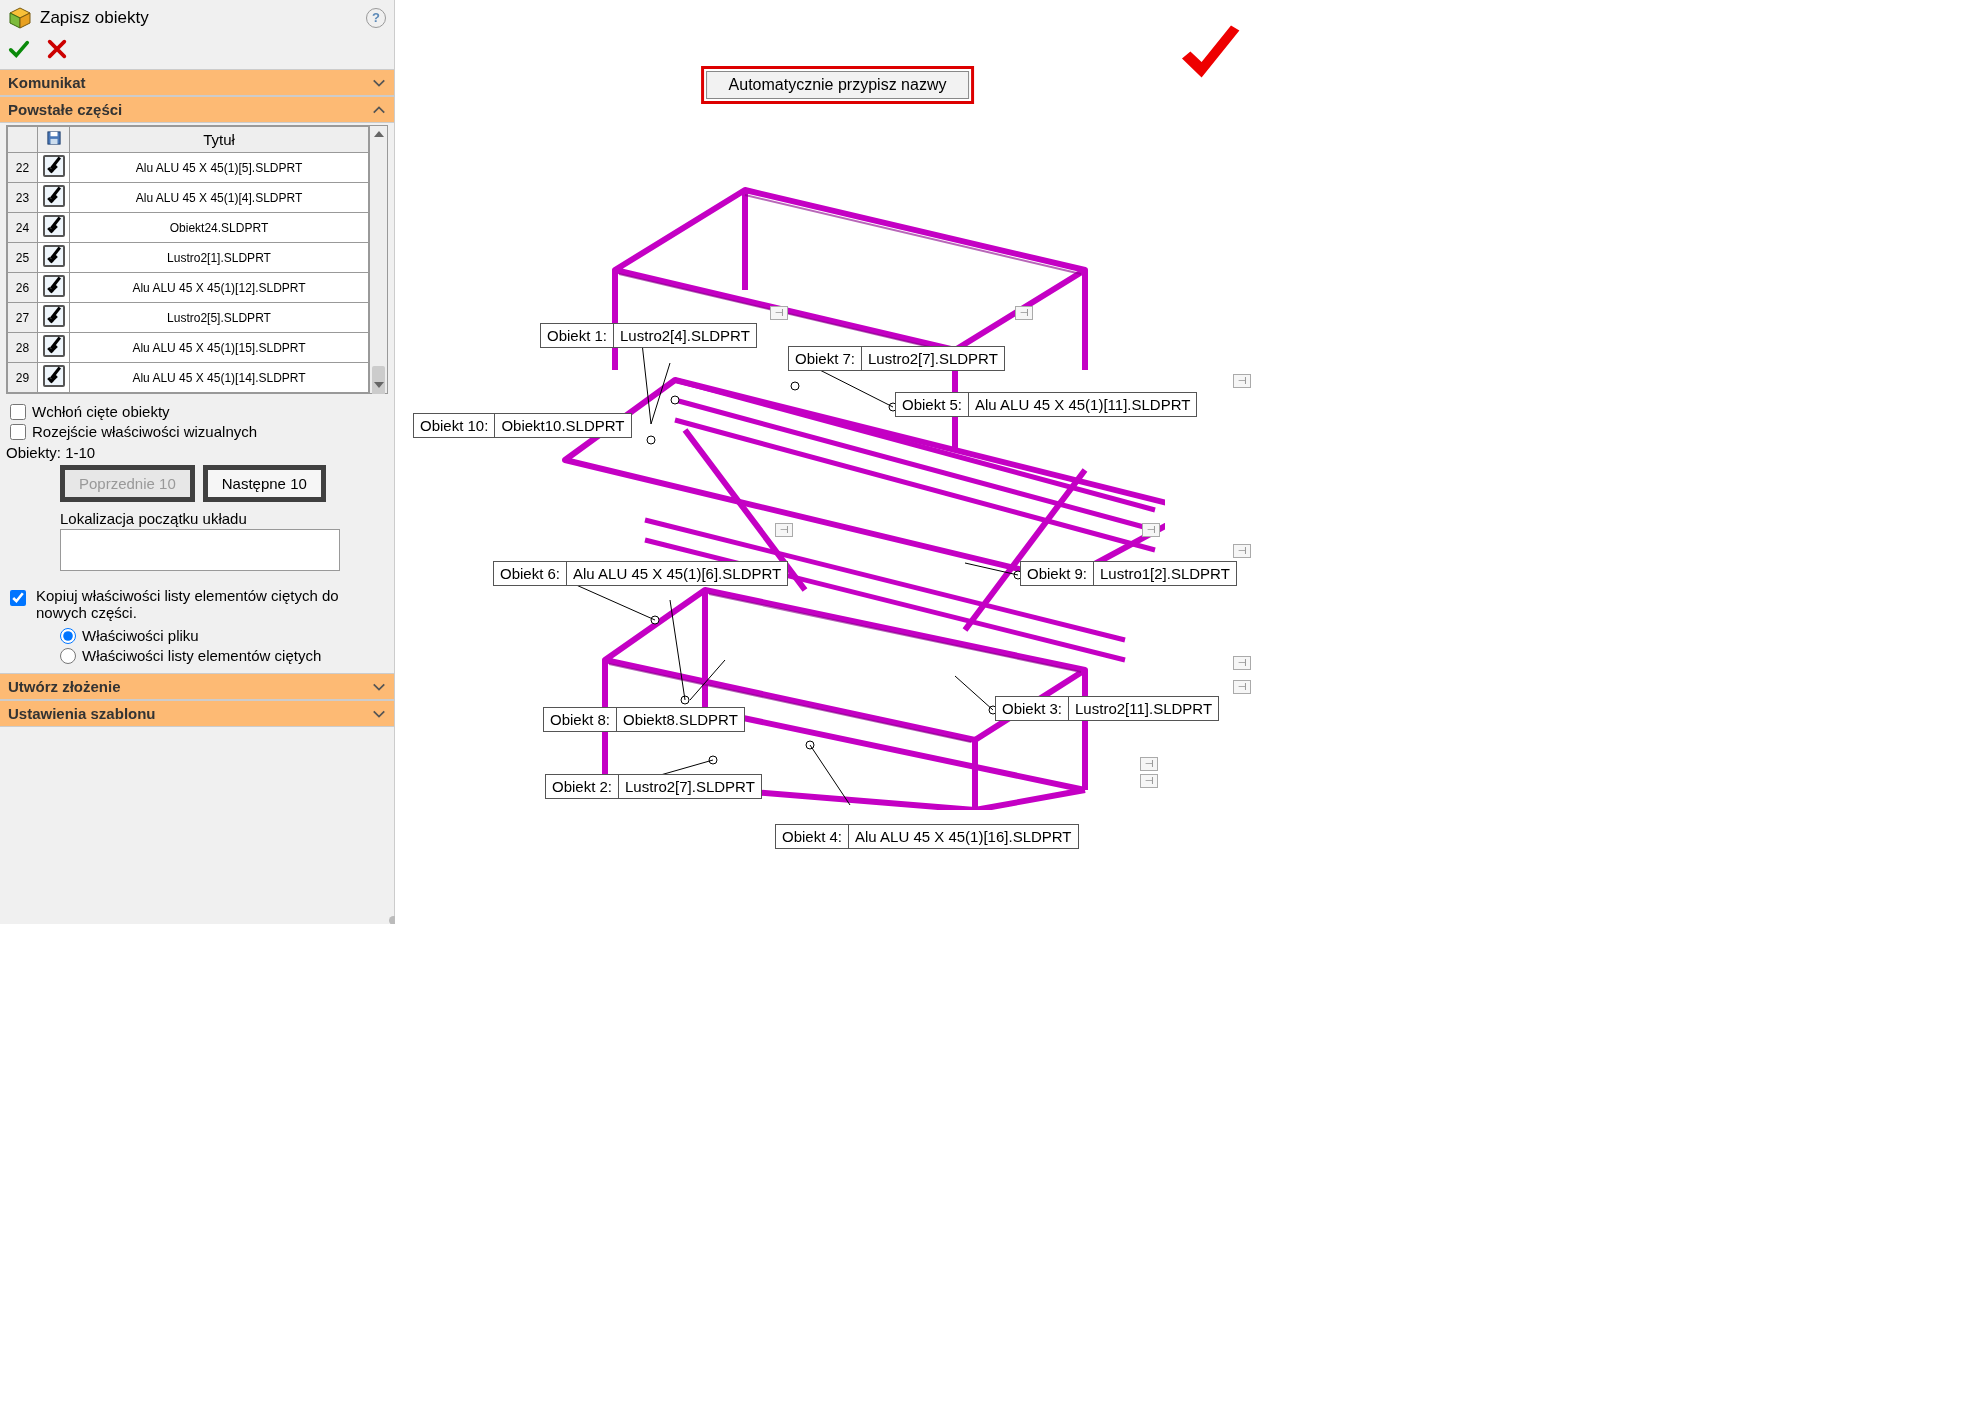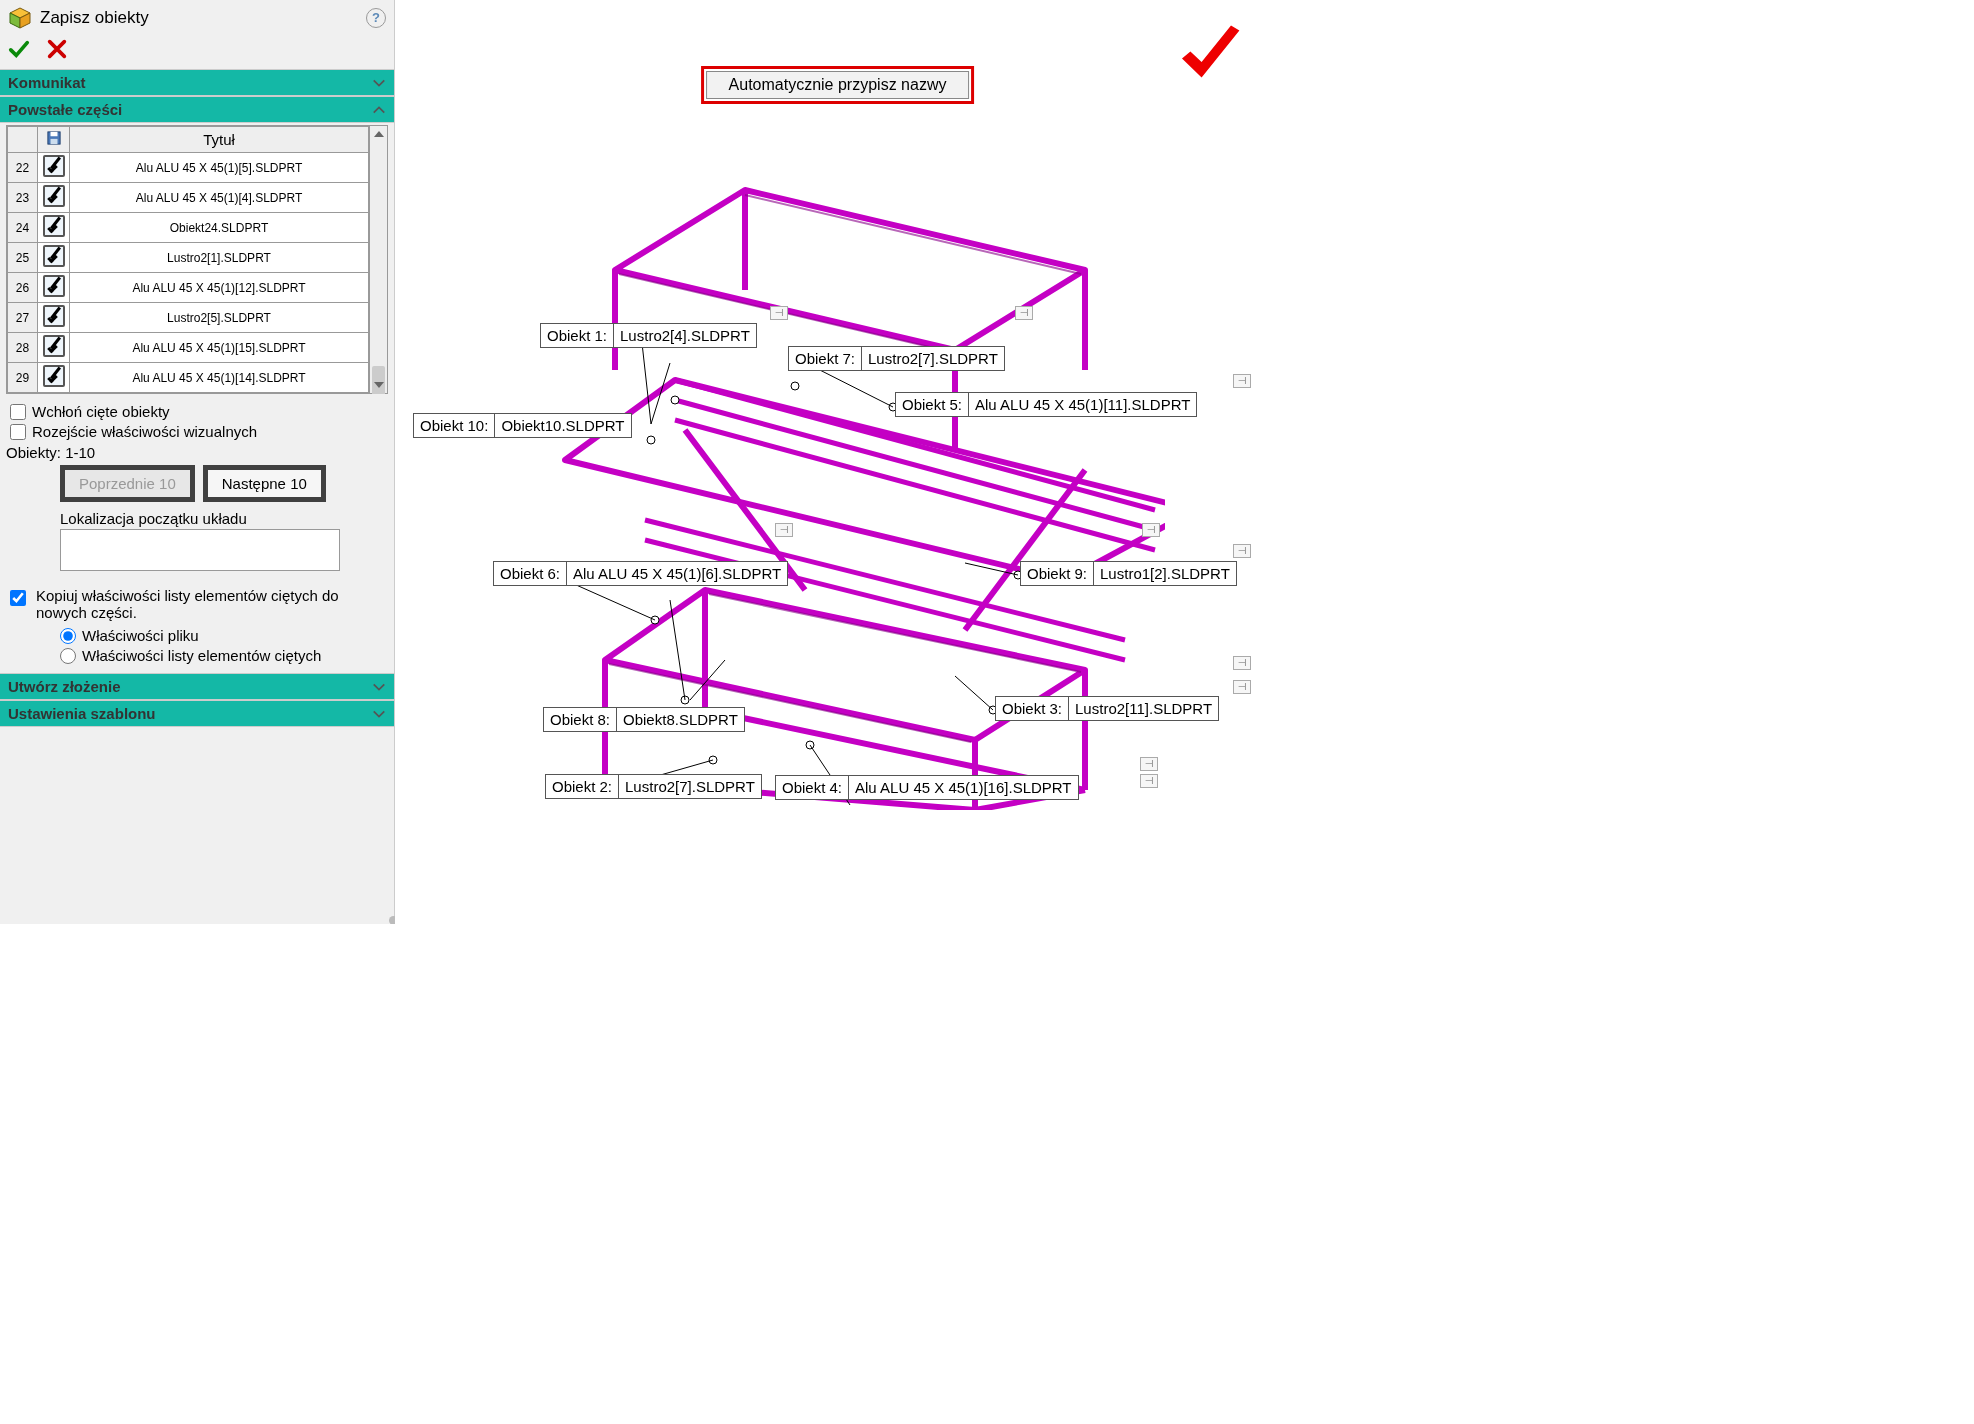--- a/index.html
+++ b/index.html
@@ -5,21 +5,21 @@
 * { box-sizing: border-box; margin: 0; padding: 0; }
 body { font-family: "Segoe UI", Arial, sans-serif; font-size: 14px; color: #000; background: #fff; display: flex; width: 1280px; height: 924px; overflow: hidden; }
 .panel { width: 395px; border-right: 1px solid #ccc; display: flex; flex-direction: column; background: #f0f0f0; }
 .viewport { flex: 1; position: relative; background: #fff; }
 .panel-header { display: flex; align-items: center; padding: 6px 8px; background: #f0f0f0; }
 .cube-icon { width: 24px; height: 24px; margin-right: 8px; }
 .panel-title { font-weight: normal; font-size: 17px; flex: 1; }
 .help-icon { width: 20px; height: 20px; border: 1px solid #999; border-radius: 50%; text-align: center; line-height: 18px; color: #5c8ab8; font-weight: bold; font-size: 13px; }
 .action-row { display: flex; align-items: center; padding: 2px 8px 6px 8px; gap: 16px; }
 .ok-icon svg, .cancel-icon svg { width: 22px; height: 22px; }
-.section-header { display: flex; align-items: center; justify-content: space-between; padding: 4px 8px; background: #14b8a6; border-top: 1px solid #ccc; border-bottom: 1px solid #ccc; font-weight: bold; color: #333; font-size: 15px; cursor: pointer; }
+.section-header { display: flex; align-items: center; justify-content: space-between; padding: 4px 8px; background: #fdba74; border-top: 1px solid #ccc; border-bottom: 1px solid #ccc; font-weight: bold; color: #333; font-size: 15px; cursor: pointer; }
 .chevron { width: 14px; height: 14px; }
 .table-wrap { display: flex; background: #fff; margin: 2px 6px 0 6px; border: 1px solid #999; }
 .parts-table { border-collapse: collapse; flex: 1; }
 .parts-table th, .parts-table td { border: 1px solid #999; padding: 4px 6px; text-align: center; background: #fff; font-size: 12px; }
 .parts-table th { background: #eee; font-weight: normal; }
 .parts-table th.col-title { font-size: 15px; }
 .parts-table td.idx { background: #eee; width: 30px; }
 .parts-table td.chk { width: 32px; background: #fff; padding: 2px; }
 .chkbox { display: inline-block; width: 22px; height: 22px; border: 2px solid #555; border-radius: 2px; background: #eef5fb; position: relative; }
 .chkbox::after { content: ""; position: absolute; left: 3px; top: 8px; width: 6px; height: 3px; border-left: 3px solid #000; border-bottom: 3px solid #000; transform: rotate(-45deg); }
@@ -307,19 +307,19 @@
       <div class="callout" style="left: 600px; top: 696px;">
         <span class="lhs">Obiekt  3:</span>
         <span class="rhs">Lustro2[11].SLDPRT</span>
       </div>
       <div class="pin" style="left: 838px; top: 680px;">⊣</div>
       <div class="callout" style="left: 150px; top: 774px;">
         <span class="lhs">Obiekt  2:</span>
         <span class="rhs">Lustro2[7].SLDPRT</span>
       </div>
       <div class="pin" style="left: 745px; top: 757px;">⊣</div>
-      <div class="callout" style="left: 380px; top: 775px;">
+      <div class="callout" style="left: 380px; top: 824px;">
         <span class="lhs">Obiekt  4:</span>
         <span class="rhs">Alu ALU 45 X 45(1)[16].SLDPRT</span>
       </div>
       <div class="pin" style="left: 745px; top: 774px;">⊣</div>
     </div>
 </div>
 
 </body></html>

